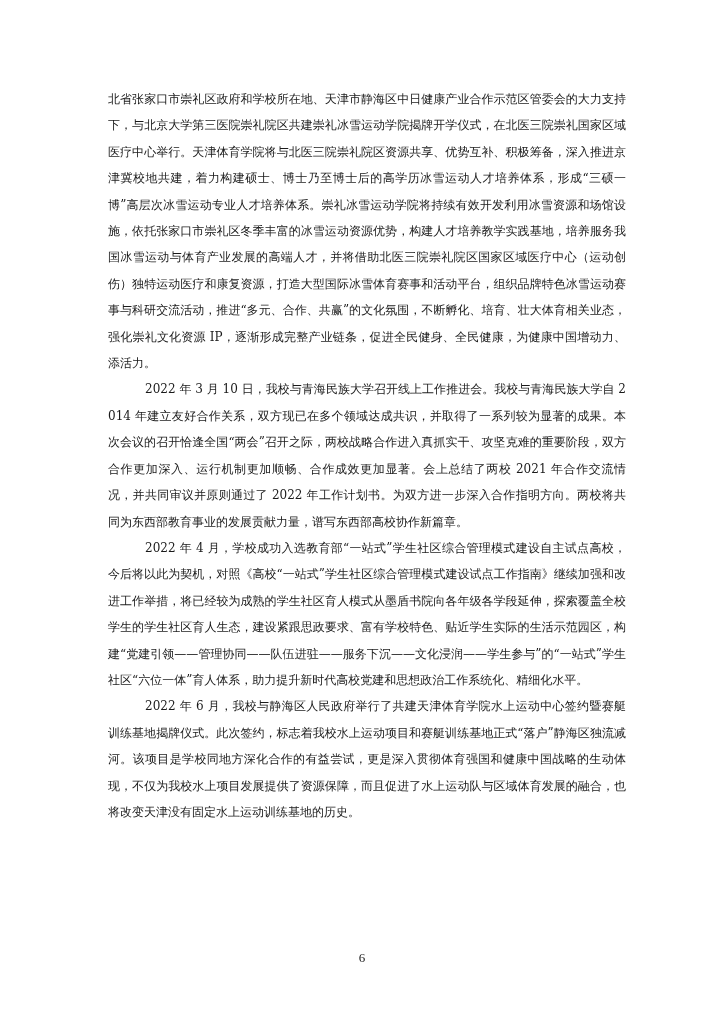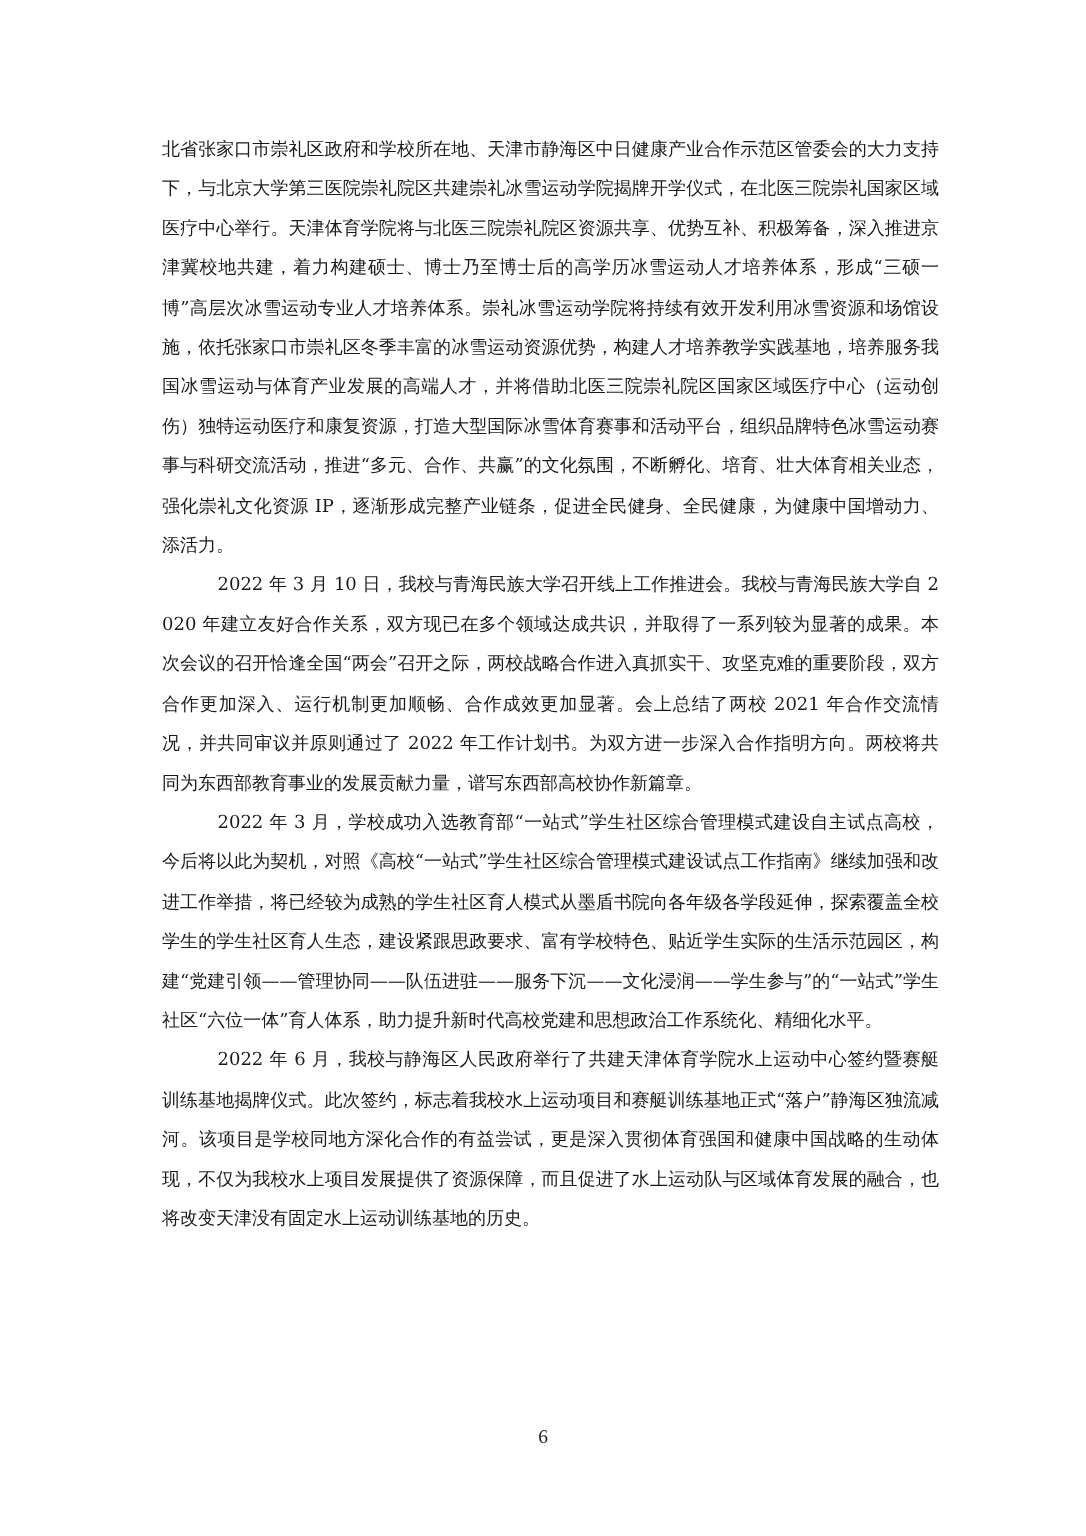--- a/index.html
+++ b/index.html
@@ -42,18 +42,18 @@
       font-size: 13px;
       font-family: "Liberation Serif", serif;
       color: #222;
     }
   </style>
 </head>
 <body>
 
 <div class="page">
   <p class="para">北省张家口市崇礼区政府和学校所在地、天津市静海区中日健康产业合作示范区管委会的大力支持下，与北京大学第三医院崇礼院区共建崇礼冰雪运动学院揭牌开学仪式，在北医三院崇礼国家区域医疗中心举行。天津体育学院将与北医三院崇礼院区资源共享、优势互补、积极筹备，深入推进京津冀校地共建，着力构建硕士、博士乃至博士后的高学历冰雪运动人才培养体系，形成“三硕一博”高层次冰雪运动专业人才培养体系。崇礼冰雪运动学院将持续有效开发利用冰雪资源和场馆设施，依托张家口市崇礼区冬季丰富的冰雪运动资源优势，构建人才培养教学实践基地，培养服务我国冰雪运动与体育产业发展的高端人才，并将借助北医三院崇礼院区国家区域医疗中心（运动创伤）独特运动医疗和康复资源，打造大型国际冰雪体育赛事和活动平台，组织品牌特色冰雪运动赛事与科研交流活动，推进“多元、合作、共赢”的文化氛围，不断孵化、培育、壮大体育相关业态，强化崇礼文化资源 IP，逐渐形成完整产业链条，促进全民健身、全民健康，为健康中国增动力、添活力。</p>
-  <p class="para indent">2022 年 3 月 10 日，我校与青海民族大学召开线上工作推进会。我校与青海民族大学自 2020 年建立友好合作关系，双方现已在多个领域达成共识，并取得了一系列较为显著的成果。本次会议的召开恰逢全国“两会”召开之际，两校战略合作进入真抓实干、攻坚克难的重要阶段，双方合作更加深入、运行机制更加顺畅、合作成效更加显著。会上总结了两校 2021 年合作交流情况，并共同审议并原则通过了 2022 年工作计划书。为双方进一步深入合作指明方向。两校将共同为东西部教育事业的发展贡献力量，谱写东西部高校协作新篇章。</p>
-  <p class="para indent">2022 年 3 月，学校成功入选教育部“一站式”学生社区综合管理模式建设自主试点高校，今后将以此为契机，对照《高校“一站式”学生社区综合管理模式建设试点工作指南》继续加强和改进工作举措，将已经较为成熟的学生社区育人模式从墨盾书院向各年级各学段延伸，探索覆盖全校学生的学生社区育人生态，建设紧跟思政要求、富有学校特色、贴近学生实际的生活示范园区，构建“党建引领——管理协同——队伍进驻——服务下沉——文化浸润——学生参与”的“一站式”学生社区“六位一体”育人体系，助力提升新时代高校党建和思想政治工作系统化、精细化水平。</p>
+  <p class="para indent">2022 年 3 月 10 日，我校与青海民族大学召开线上工作推进会。我校与青海民族大学自 2014 年建立友好合作关系，双方现已在多个领域达成共识，并取得了一系列较为显著的成果。本次会议的召开恰逢全国“两会”召开之际，两校战略合作进入真抓实干、攻坚克难的重要阶段，双方合作更加深入、运行机制更加顺畅、合作成效更加显著。会上总结了两校 2021 年合作交流情况，并共同审议并原则通过了 2022 年工作计划书。为双方进一步深入合作指明方向。两校将共同为东西部教育事业的发展贡献力量，谱写东西部高校协作新篇章。</p>
+  <p class="para indent">2022 年 4 月，学校成功入选教育部“一站式”学生社区综合管理模式建设自主试点高校，今后将以此为契机，对照《高校“一站式”学生社区综合管理模式建设试点工作指南》继续加强和改进工作举措，将已经较为成熟的学生社区育人模式从墨盾书院向各年级各学段延伸，探索覆盖全校学生的学生社区育人生态，建设紧跟思政要求、富有学校特色、贴近学生实际的生活示范园区，构建“党建引领——管理协同——队伍进驻——服务下沉——文化浸润——学生参与”的“一站式”学生社区“六位一体”育人体系，助力提升新时代高校党建和思想政治工作系统化、精细化水平。</p>
   <p class="para indent">2022 年 6 月，我校与静海区人民政府举行了共建天津体育学院水上运动中心签约暨赛艇训练基地揭牌仪式。此次签约，标志着我校水上运动项目和赛艇训练基地正式“落户”静海区独流减河。该项目是学校同地方深化合作的有益尝试，更是深入贯彻体育强国和健康中国战略的生动体现，不仅为我校水上项目发展提供了资源保障，而且促进了水上运动队与区域体育发展的融合，也将改变天津没有固定水上运动训练基地的历史。</p>
 </div>
 
 <div class="page-number">6</div>
 
 </body></html>

